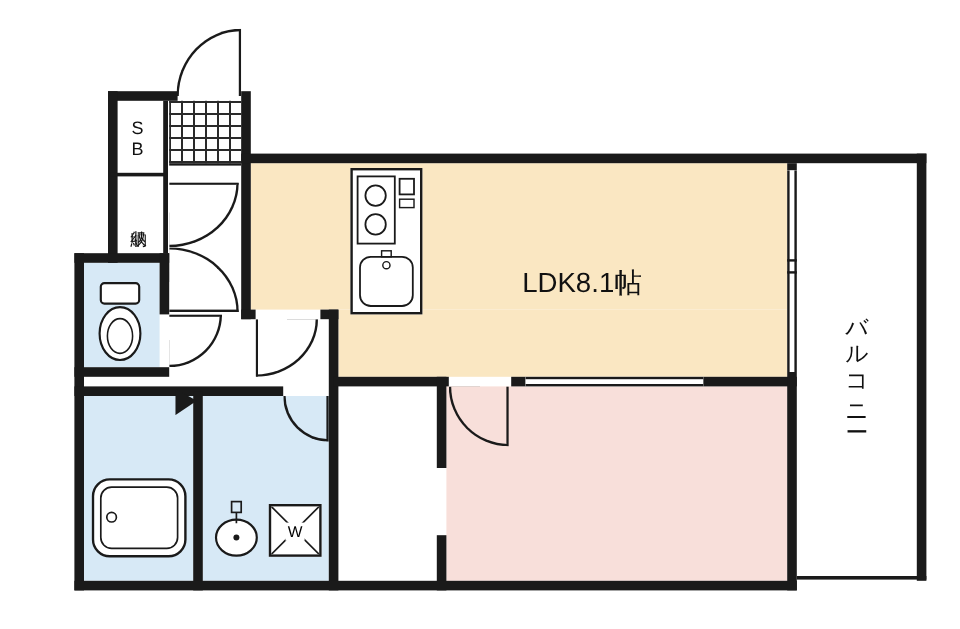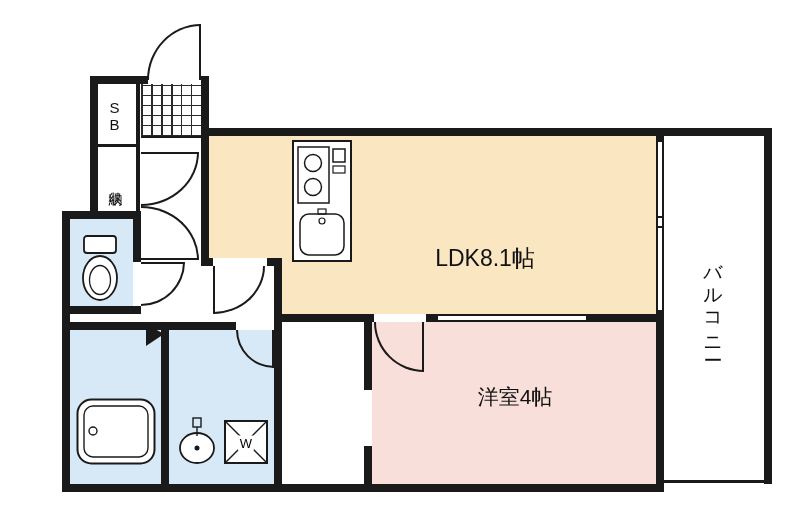--- a/index.html
+++ b/index.html
@@ -136,19 +136,18 @@
   </div>
 
   <div class="washerbox" style="left:224px;top:420px;width:44px;height:44px;">
     <svg width="40" height="40" viewBox="0 0 40 40">
       <line x1="0" y1="0" x2="40" y2="40" stroke="#1a1a1a" stroke-width="1.4"></line>
       <line x1="40" y1="0" x2="0" y2="40" stroke="#1a1a1a" stroke-width="1.4"></line>
     </svg>
     <span class="wchar">W</span>
   </div>
 
-  <div class="lbl" style="left:385px;top:220px;width:200px;font-size:23px;margin-top:23px;">LDK8.1帖</div>
-  <div class="lbl" style="left:430px;top:383px;width:170px;font-size:21px;">洋室4帖</div>
+  <div class="lbl" style="left:385px;top:220px;width:200px;font-size:23px;">LDK8.1帖</div>
   <div class="lbl vtext" style="left:700px;top:212px;height:180px;font-size:19px;letter-spacing:3px;">バルコニー</div>
   <div class="lbl vtext" style="left:106px;top:90px;height:52px;font-size:15px;">SB</div>
   <div class="lbl vtext" style="left:107px;top:152px;height:58px;font-size:14px;">収納</div>
 
 </div>
 
 </body></html>

